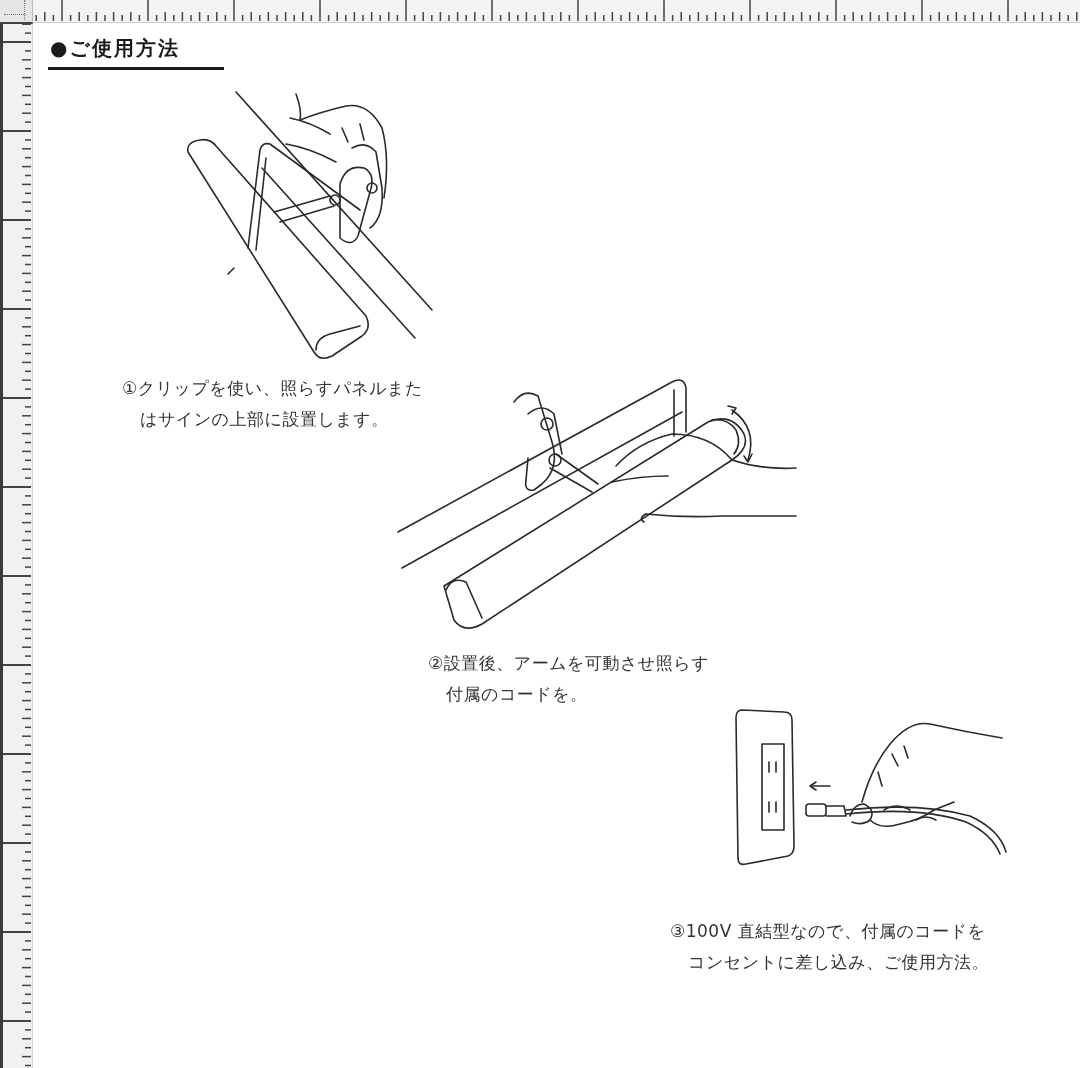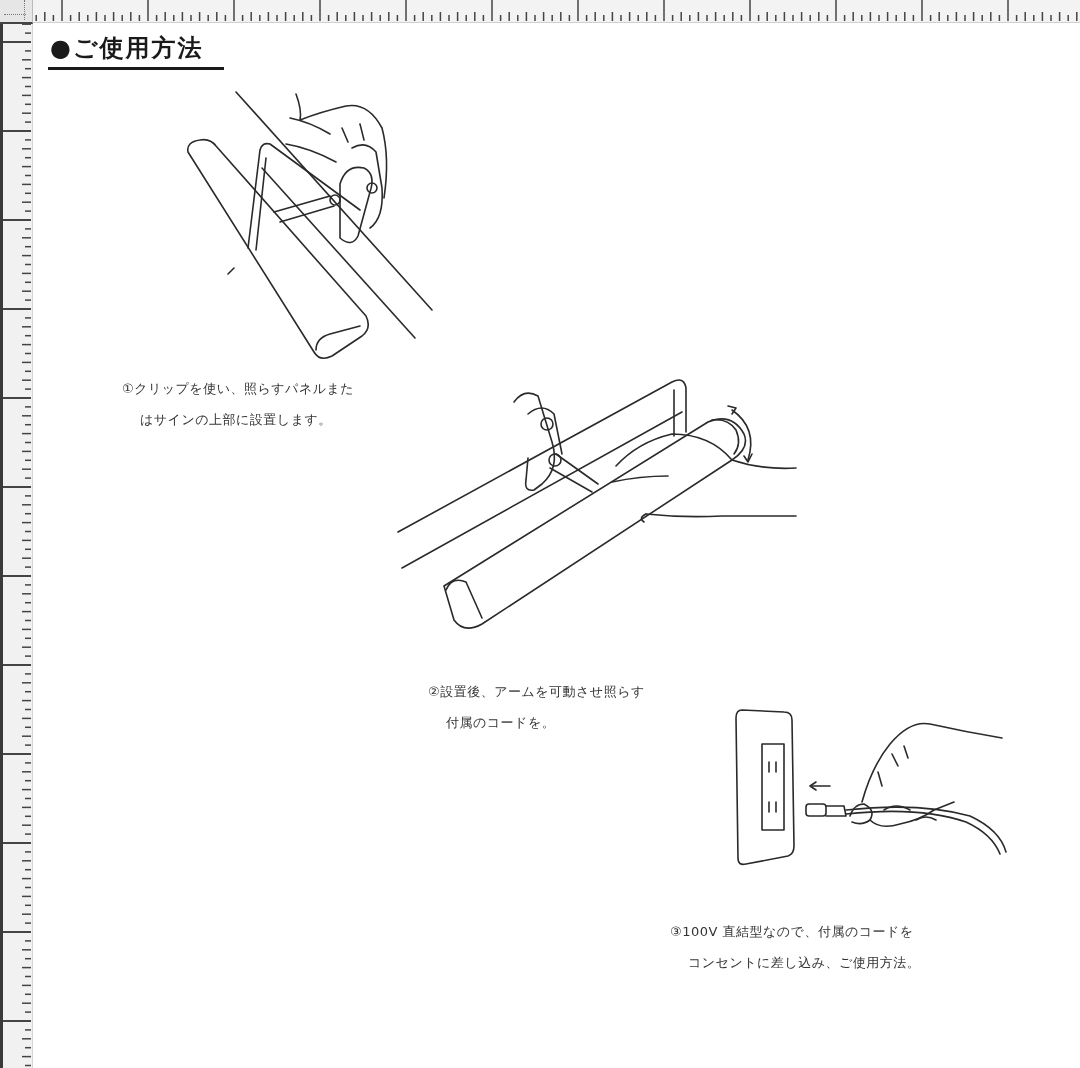--- a/index.html
+++ b/index.html
@@ -29,29 +29,29 @@
     .ruler-corner .guide-h {
       position: absolute; left: 4px; top: 14px; width: 22px; border-top: 1px dotted #777;
     }
     .ruler-corner .guide-v {
       position: absolute; left: 24px; top: 0; height: 20px; border-left: 1px dotted #777;
     }
     .ruler-svg { position: absolute; left: 0; top: 0; }
     .section-title {
       position: absolute; left: 50px; top: 33px;
       font-family: "DejaVu Sans", sans-serif; font-weight: bold;
-      font-size: 24px; letter-spacing: 2px; color: #1a1a1a; line-height: 30px;
+      font-size: 20px; letter-spacing: 2px; color: #1a1a1a; line-height: 30px;
       white-space: nowrap;
     }
     .title-underline {
       position: absolute; left: 48px; top: 67px; width: 176px; height: 3px;
       background: #1a1a1a;
     }
     .step-text {
-      position: absolute; font-size: 13px; line-height: 31px; color: #333;
+      position: absolute; font-size: 17px; line-height: 31px; color: #333;
       letter-spacing: 0.5px; white-space: nowrap;
     }
     .step-text .line2 { display: block; padding-left: 18px; }
     .illus { position: absolute; }
     .illus svg { display: block; }
   </style>
 </head>
 <body>
 
 <div class="ruler-top">
@@ -373,21 +373,21 @@
     <path d="M164 82 L206 112"></path>
     <path d="M158 96 L200 120"></path>
 
     <path d="M224 94 Q246 70 280 62 Q318 62 340 88 Q370 98 404 96"></path>
     <path d="M220 110 Q248 104 276 104"></path>
     <path d="M254 142 Q292 146 330 144 L404 144"></path>
     <path d="M254 142 Q246 146 252 150"></path>
   </svg>
 </div>
 
-<div class="step-text" style="left:428px; top:648px;margin-top:28px;">
+<div class="step-text" style="left:428px; top:648px;">
   <span>②設置後、アームを可動させ照らす</span>
   <span class="line2">付属のコードを。</span>
 </div>
 
 <div class="illus" style="left:730px; top:706px;">
   <svg width="290" height="166" viewBox="0 0 290 166" fill="none" stroke="#2a2a2a" stroke-width="1.6" stroke-linecap="round" stroke-linejoin="round">
 
     <path d="M12 4 Q6 4 6 12 L8 152 Q8 160 16 158 L58 150 Q64 148 64 140 L62 14 Q62 6 54 6 Z"></path>
 
     <rect x="32" y="38" width="22" height="86"></rect>

